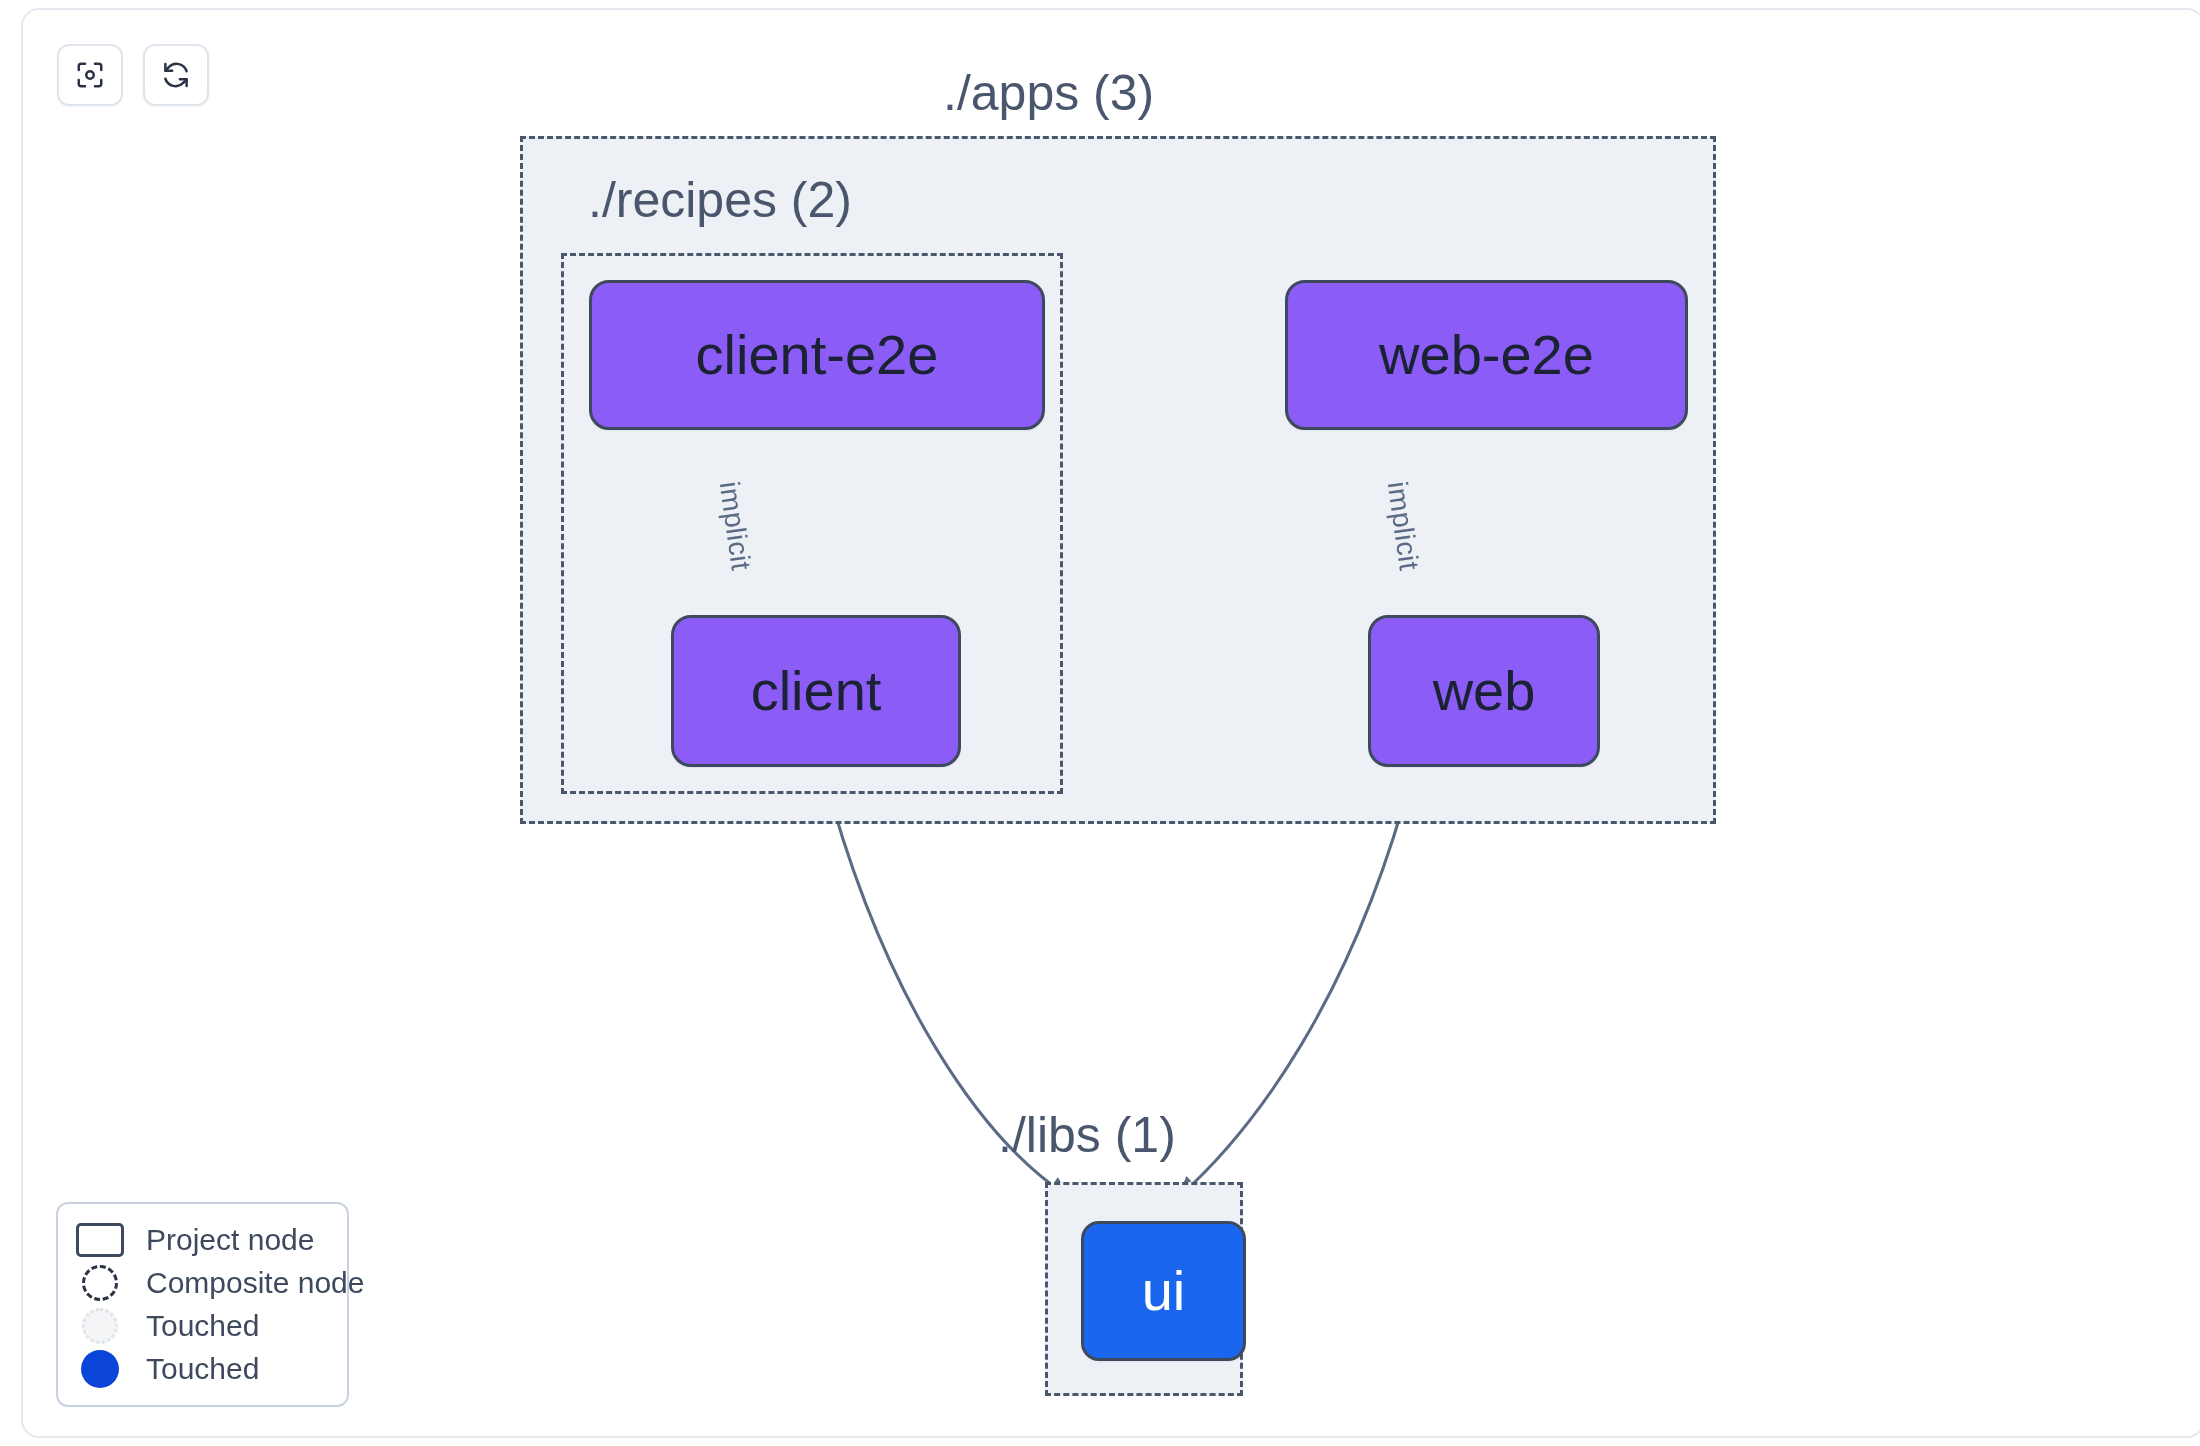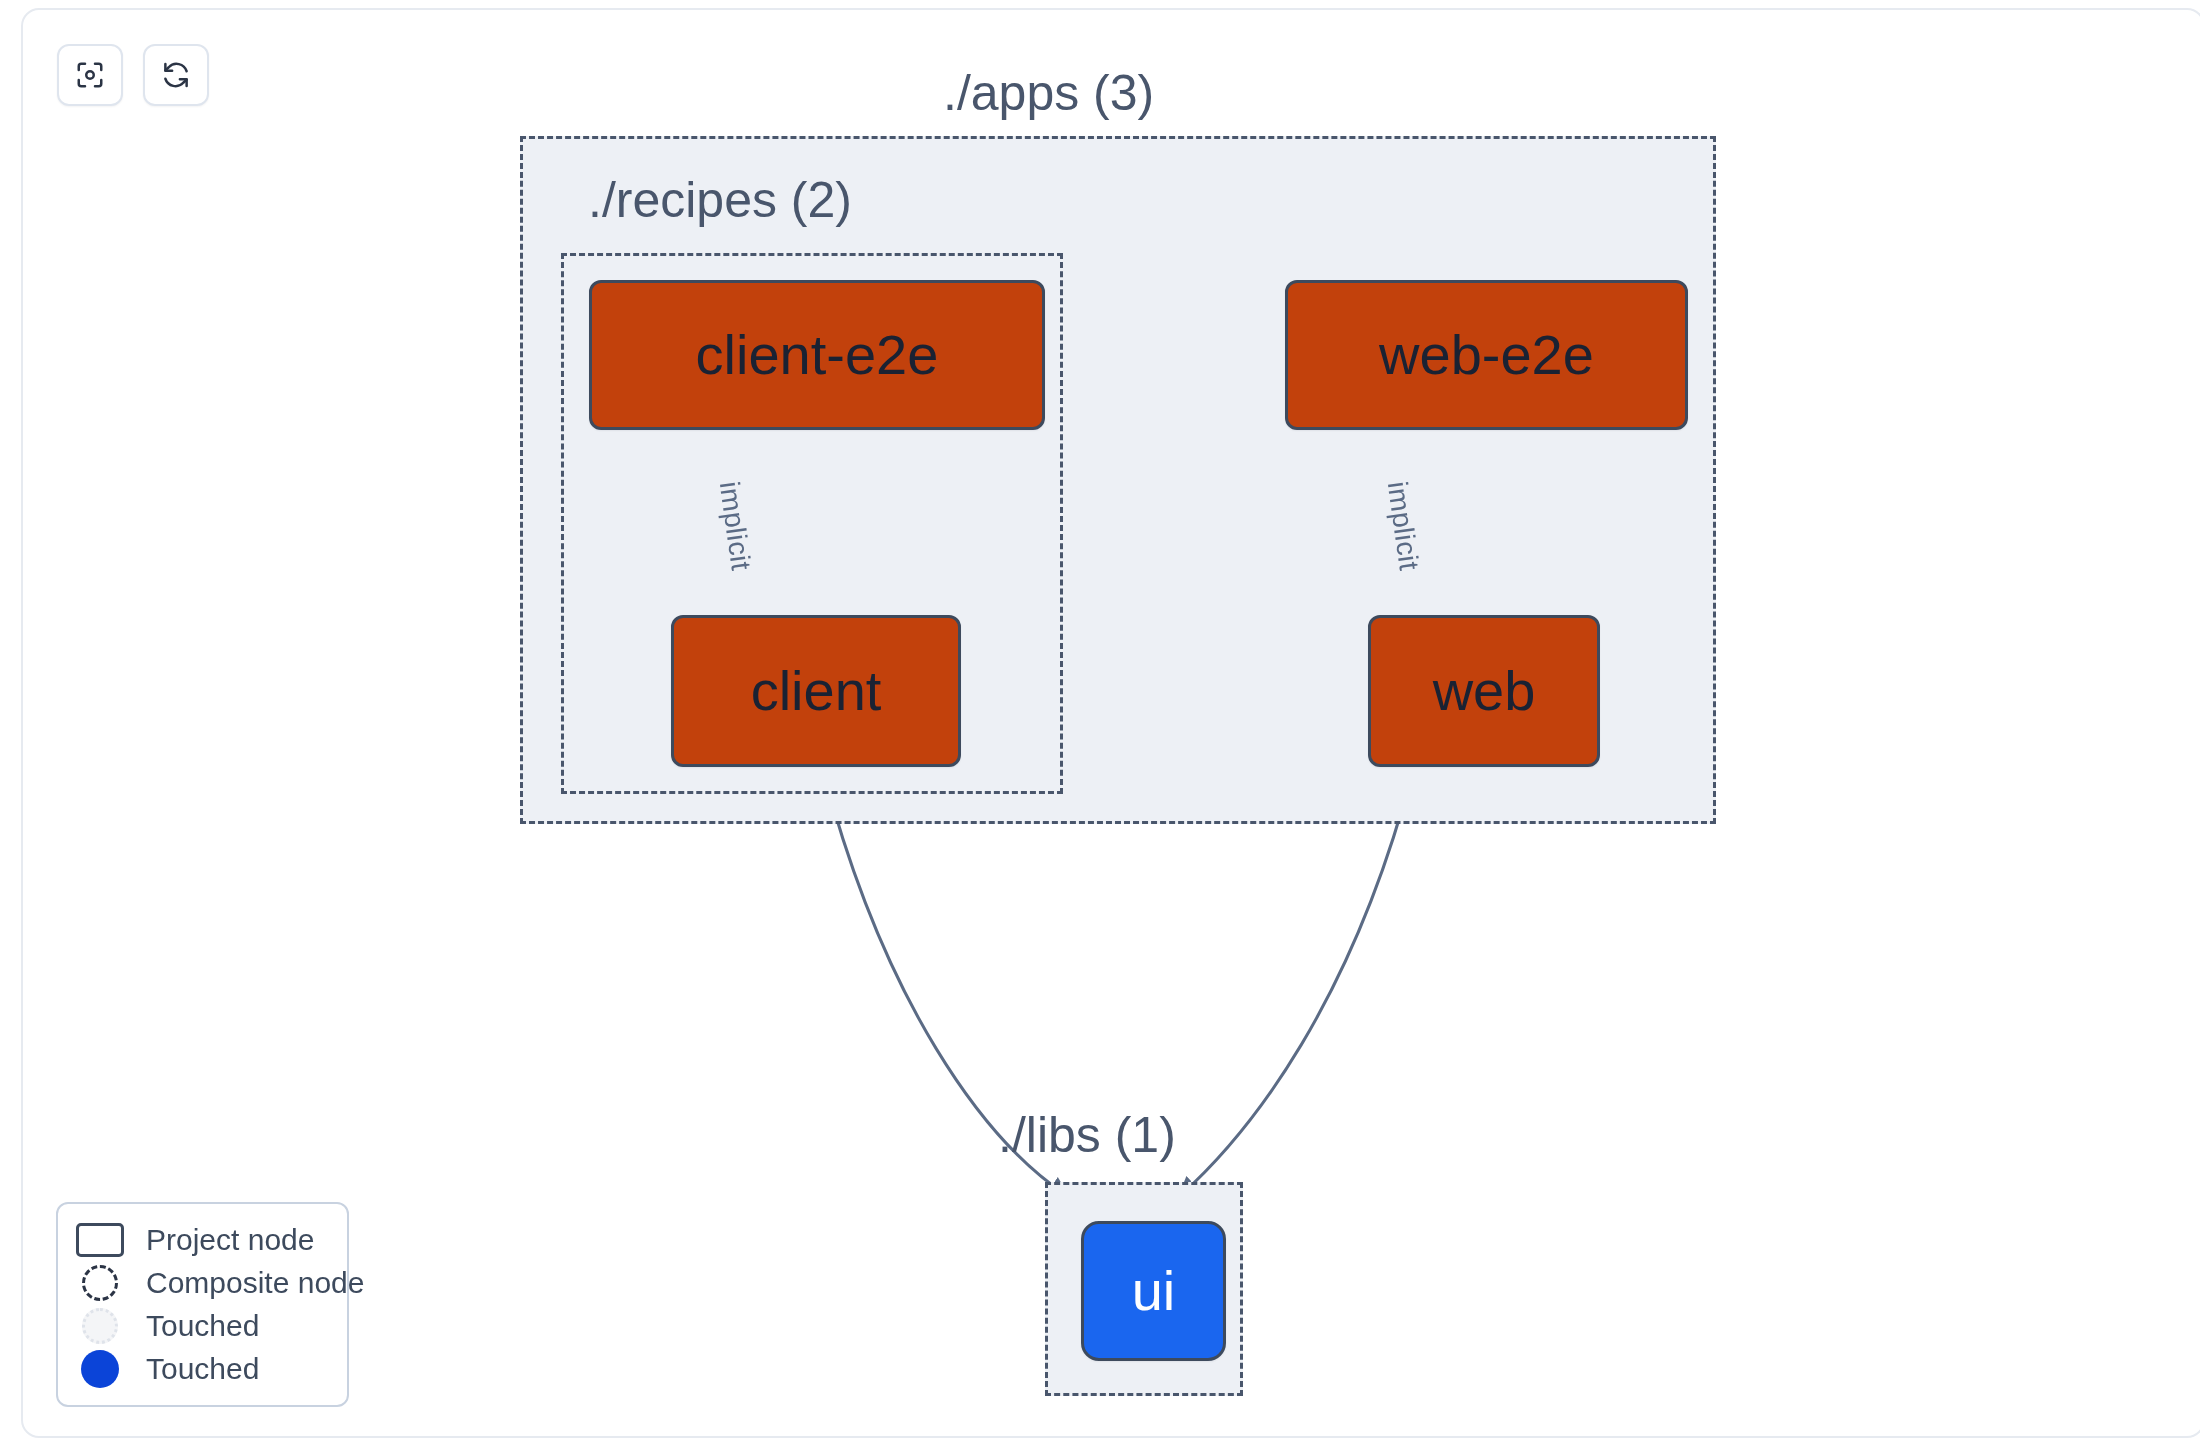--- a/index.html
+++ b/index.html
@@ -75,36 +75,36 @@
   #label-recipes { left: 565px;  top: 165px; }
   #label-libs    { left: 975px;  top: 1100px; }
 
   
   .node {
     position: absolute;
     display: flex;
     align-items: center;
     justify-content: center;
     border: 3px solid #3d4a5d;
-    border-radius: 12px;
-    background: #c2410c;
+    border-radius: 20px;
+    background: #8b5cf6;
     color: #1a2233;
     font-size: 56px;
     line-height: 1;
     z-index: 25;
     cursor: pointer;
     white-space: nowrap;
     box-shadow: 0 1px 2px rgba(16,24,40,.06);
   }
   #node-client-e2e { left: 566px;  top: 270px;  width: 456px; height: 150px; }
   #node-web-e2e    { left: 1262px; top: 270px;  width: 403px; height: 150px; }
   #node-client     { left: 648px;  top: 605px;  width: 290px; height: 152px; }
   #node-web        { left: 1345px; top: 605px;  width: 232px; height: 152px; }
   #node-ui {
-    left: 1058px; top: 1211px; width: 145px; height: 140px;
+    left: 1058px; top: 1211px; width: 165px; height: 140px;
     background: #1a66ef;
     color: #ffffff;
     border-color: #3d4a5d;
     border-radius: 18px;
     font-size: 56px;
   }
 
   
   .edge-label {
     position: absolute;

